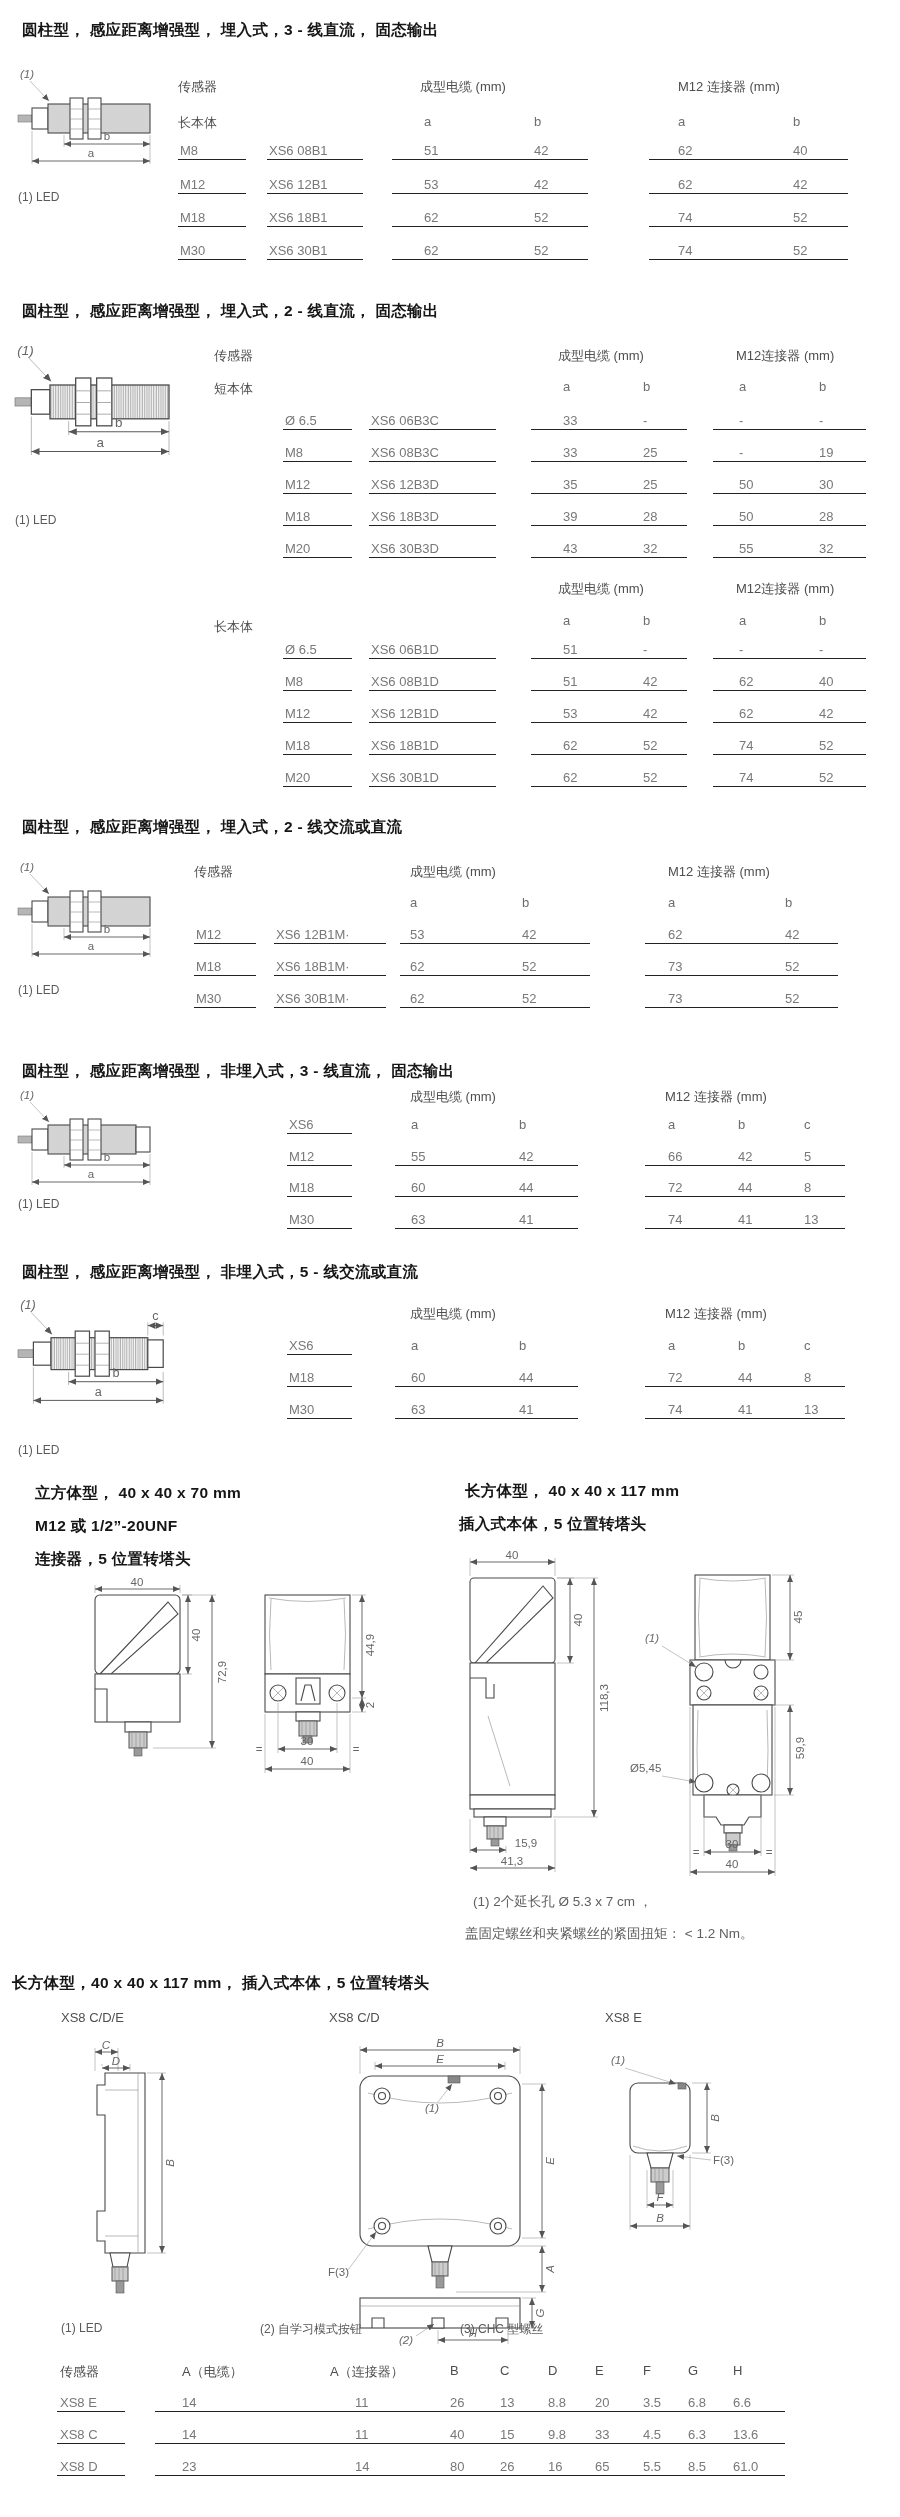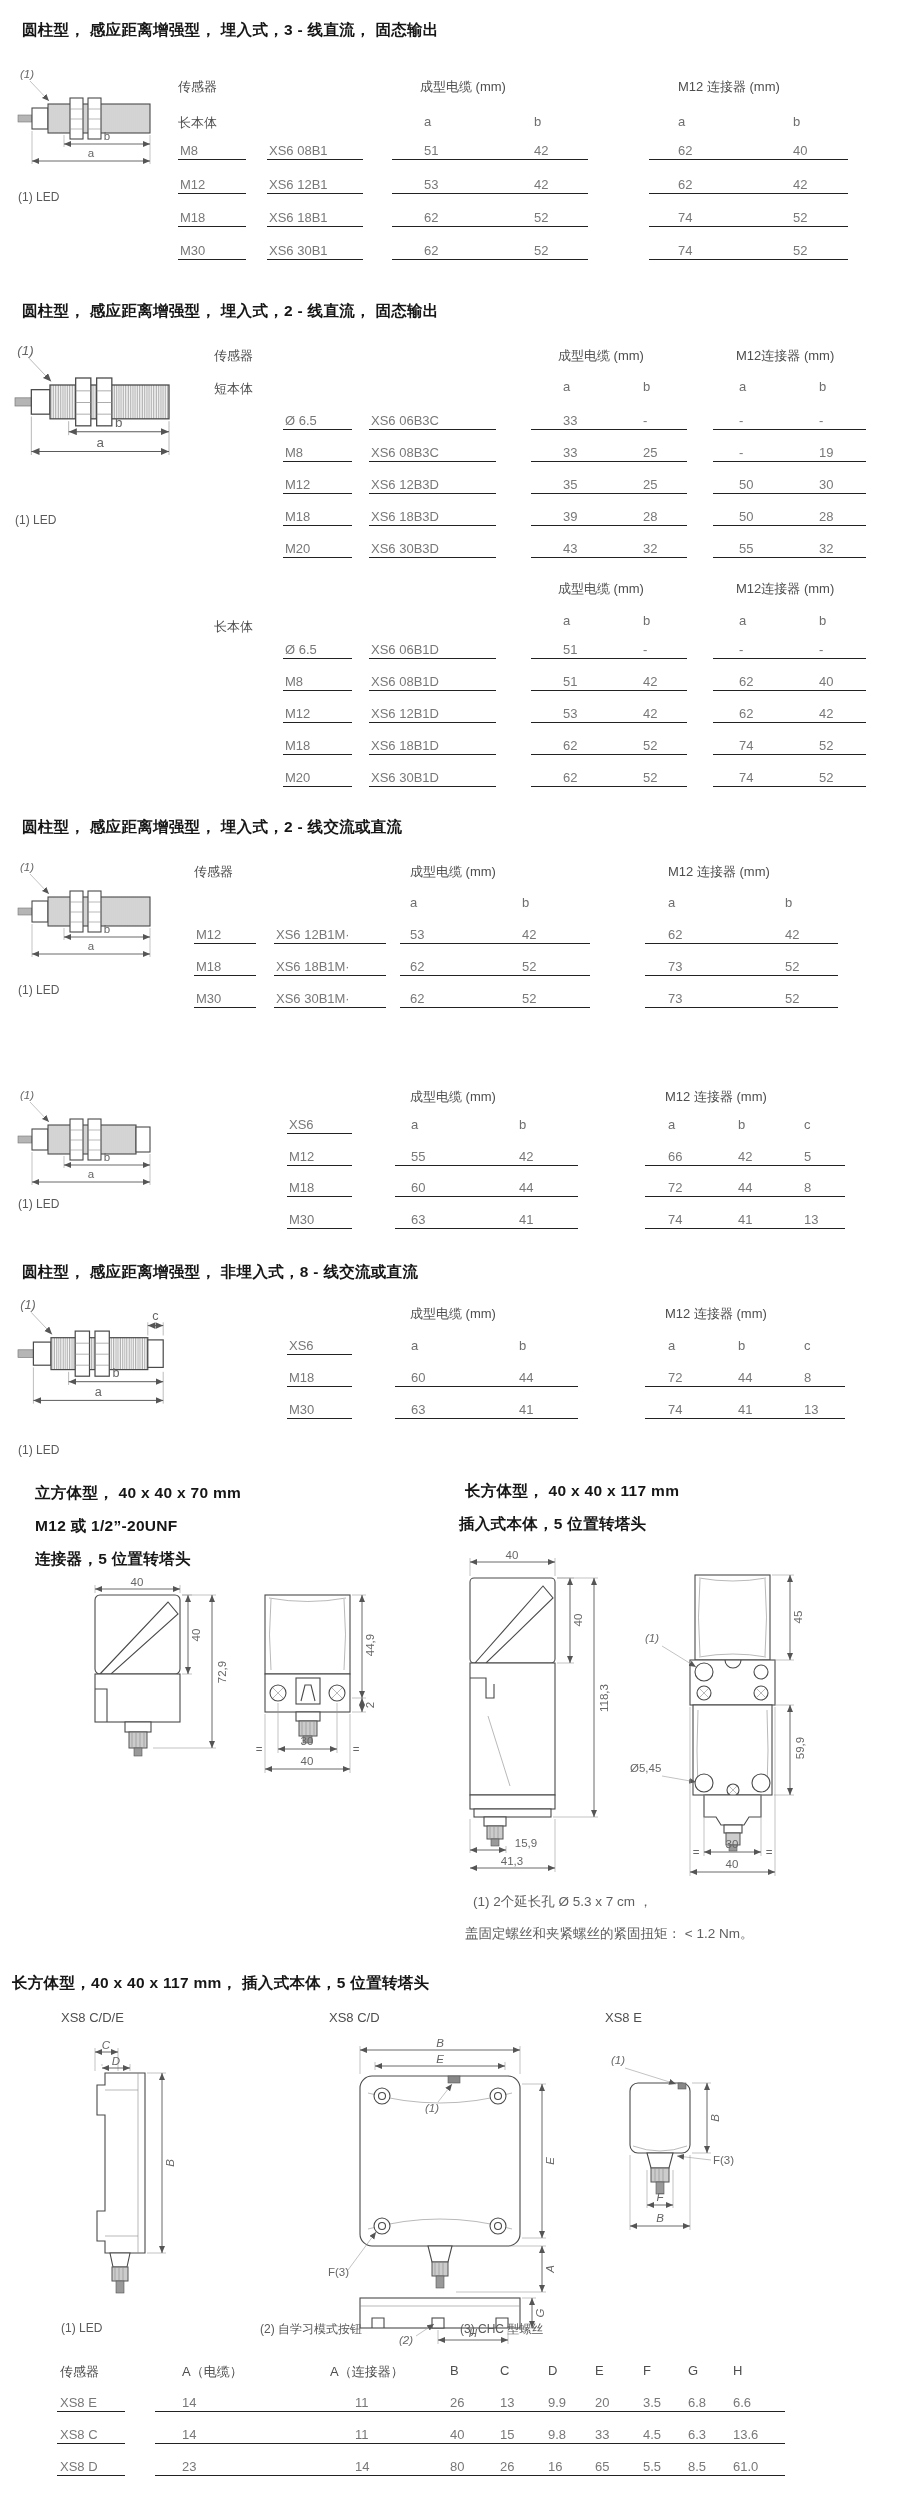--- a/index.html
+++ b/index.html
@@ -433,20 +433,21 @@
         <b>52</b>
       </span>
     <span class="cC-gm">
         <b>73</b>
         <b>52</b>
       </span>
   </div>
 </div>
 
 <div class="sec" style="top:1055px;height:195px">
+  <div class="t" style="left:22px;top:6px">圆柱型， 感应距离增强型， 非埋入式，3 - 线直流， 固态输出</div>
 
   <svg class="draw" style="left:18px;top:34px" width="150" height="108" viewBox="0 0 150 108">
     <text class="dl dli dls" x="2" y="10">(1)</text>
     <path d="M12,13 L31,33" class="ext" marker-end="url(#ah)"></path>
     <rect x="0" y="47" width="14" height="7" fill="#b5b5b5" stroke="#777" stroke-width="0.6"></rect>
     <rect x="14" y="40" width="16" height="21" class="lnf"></rect>
     <rect x="30" y="36" width="88" height="29" fill="url(#thr)" stroke="#4a4a4a" stroke-width="1.1"></rect>
     <rect x="118" y="38" width="14" height="25" class="lnf"></rect>
     <rect x="52" y="30" width="13" height="41" class="lnf"></rect>
     <rect x="70" y="30" width="13" height="41" class="lnf"></rect>
@@ -511,21 +512,21 @@
       </span>
     <span class="cD-gm">
         <b>74</b>
         <b>41</b>
         <b>13</b>
       </span>
   </div>
 </div>
 
 <div class="sec" style="top:1250px;height:215px">
-  <div class="t" style="left:22px;top:12px">圆柱型， 感应距离增强型， 非埋入式，8 - 线交流或直流</div>
+  <div class="t" style="left:22px;top:12px">圆柱型， 感应距离增强型， 非埋入式，5 - 线交流或直流</div>
 
   <svg class="draw" style="left:18px;top:48px" width="165" height="119" viewBox="0 0 150 108">
     <text class="dl dli dls" x="2" y="10">(1)</text>
     <path d="M12,13 L31,33" class="ext" marker-end="url(#ah)"></path>
     <rect x="0" y="47" width="14" height="7" fill="#b5b5b5" stroke="#777" stroke-width="0.6"></rect>
     <rect x="14" y="40" width="16" height="21" class="lnf"></rect>
     <rect x="30" y="36" width="88" height="29" fill="url(#thr)" stroke="#4a4a4a" stroke-width="1.1"></rect>
     <rect x="118" y="38" width="14" height="25" class="lnf"></rect>
     <rect x="52" y="30" width="13" height="41" class="lnf"></rect>
     <rect x="70" y="30" width="13" height="41" class="lnf"></rect>
@@ -814,21 +815,21 @@
 
   <div class="row" style="top:435px">
     <span class="cG-nm">
         <b>XS8 E</b>
       </span>
     <span class="cG-dt">
         <b>14</b>
         <b>11</b>
         <b>26</b>
         <b>13</b>
-        <b>9.9</b>
+        <b>8.8</b>
         <b>20</b>
         <b>3.5</b>
         <b>6.8</b>
         <b>6.6</b>
       </span>
   </div>
   <div class="row" style="top:467px">
     <span class="cG-nm">
         <b>XS8 C</b>
       </span>

